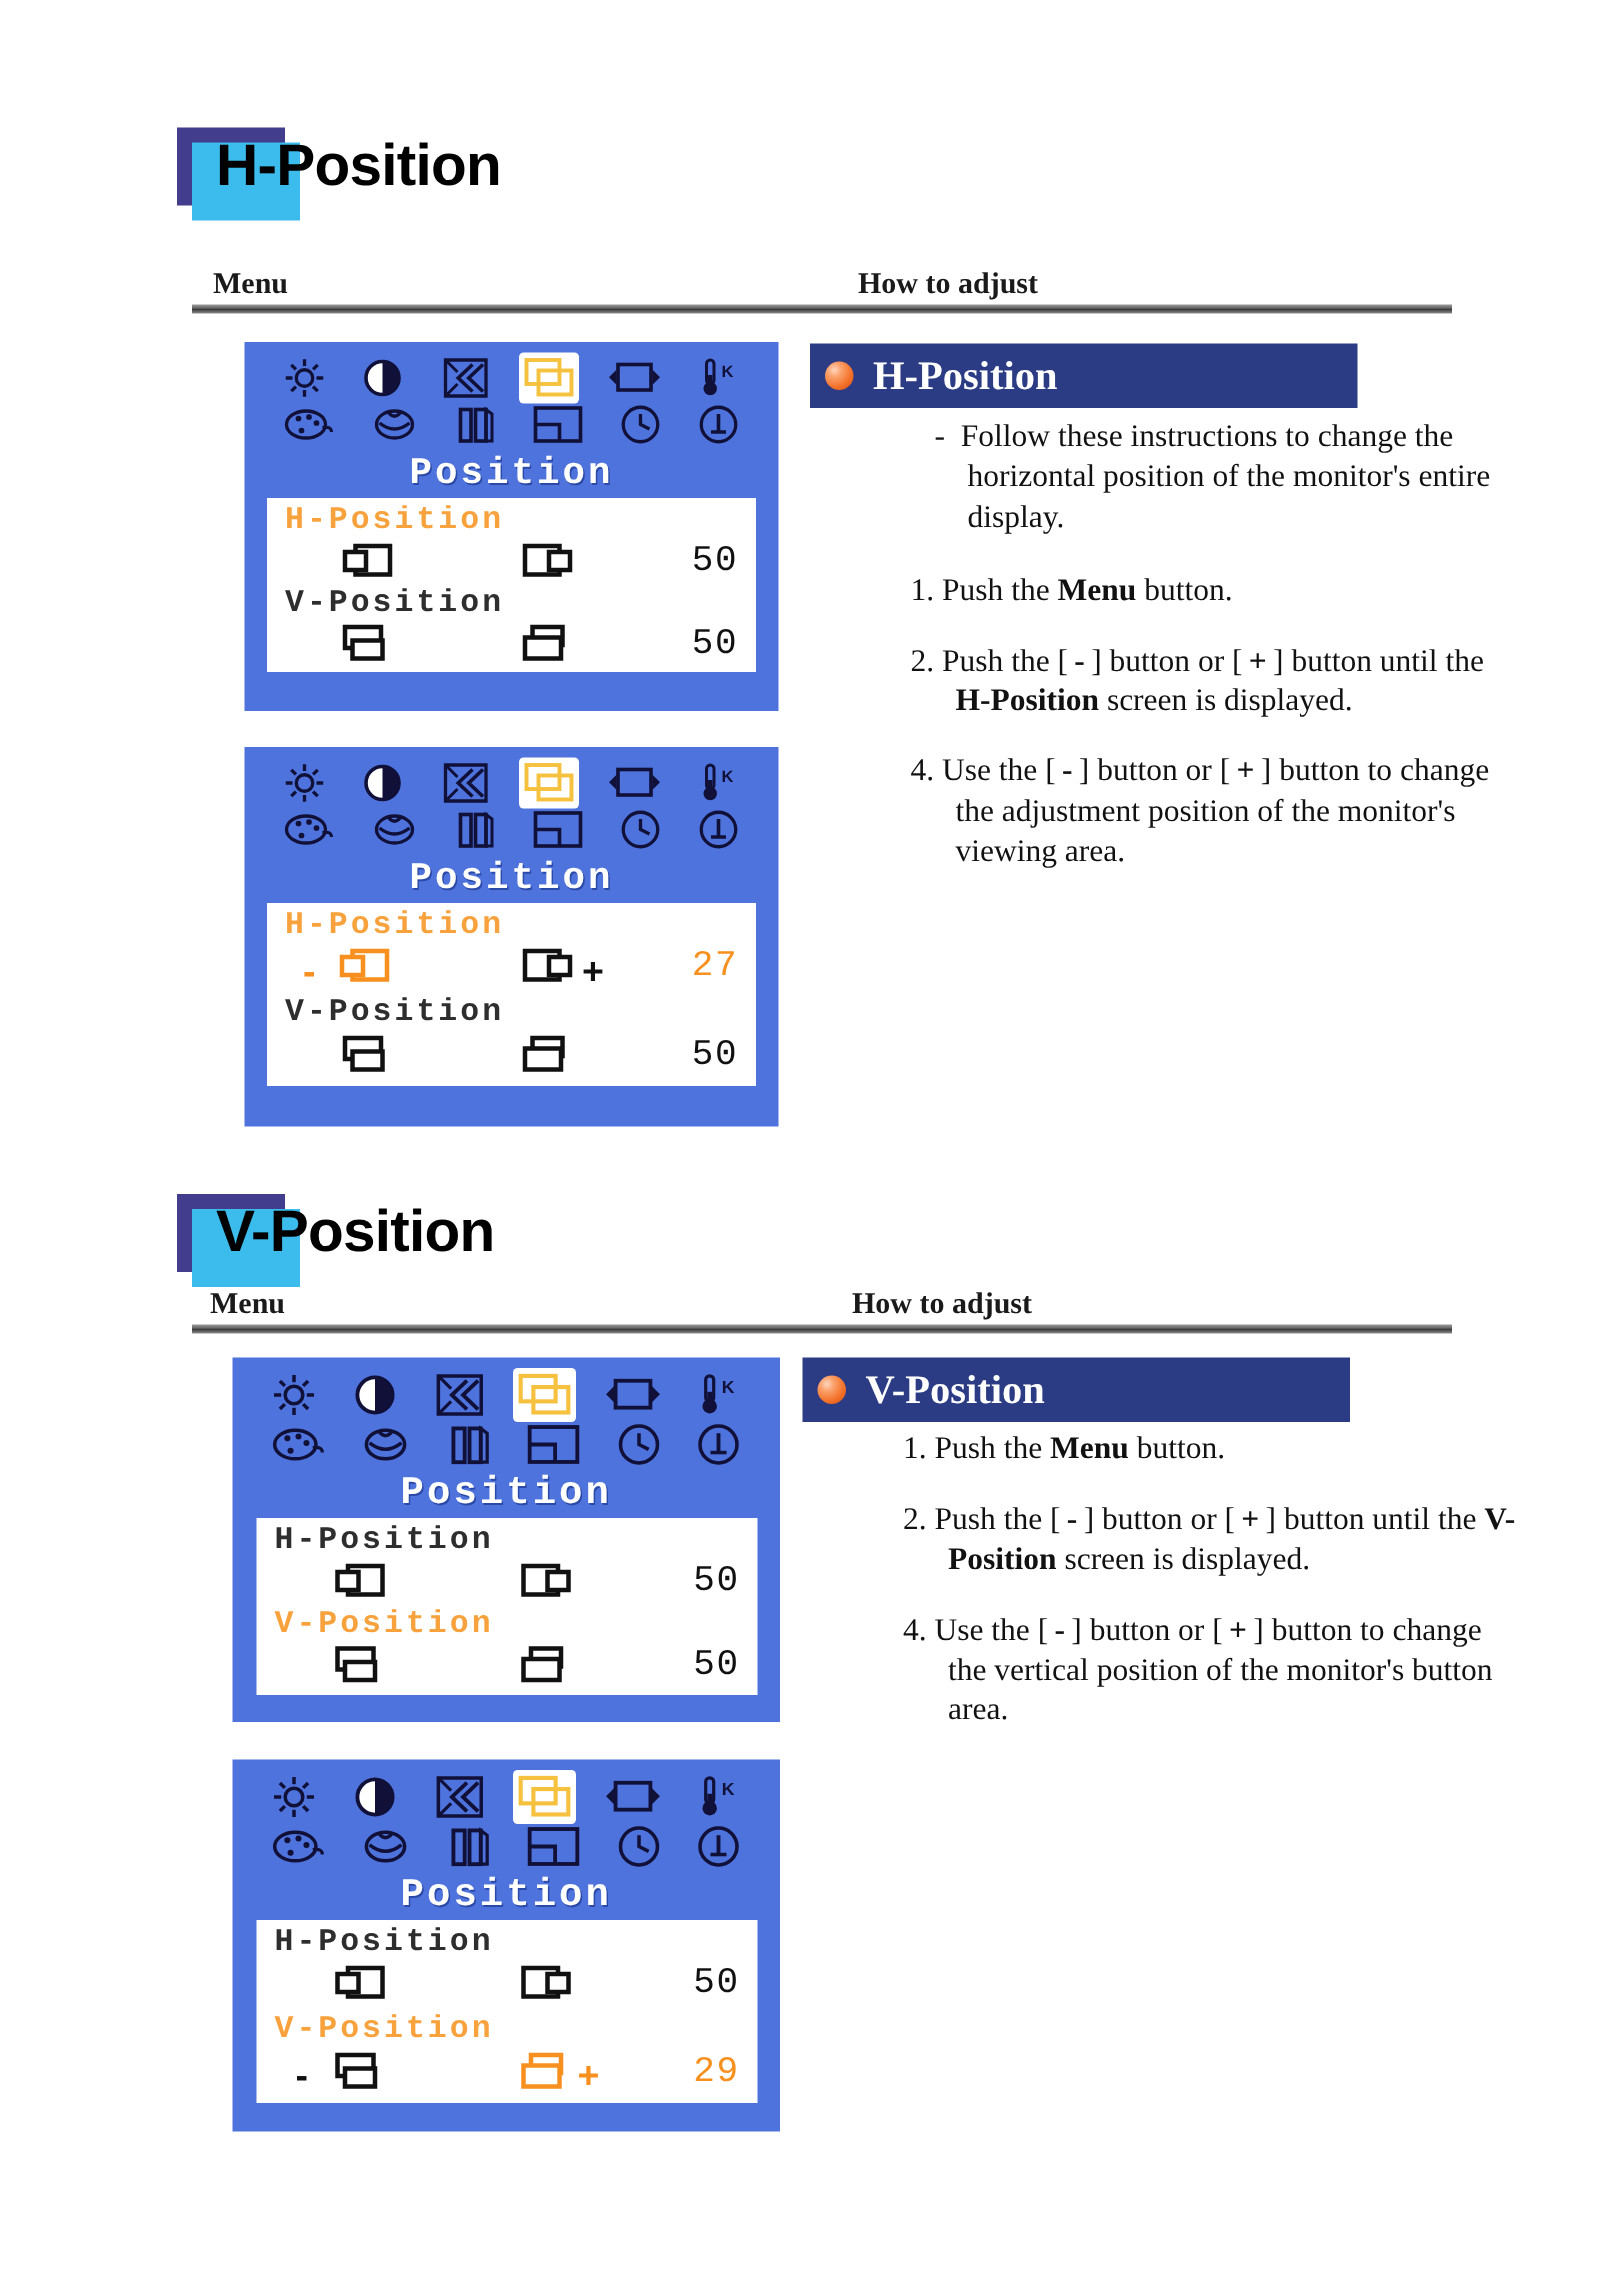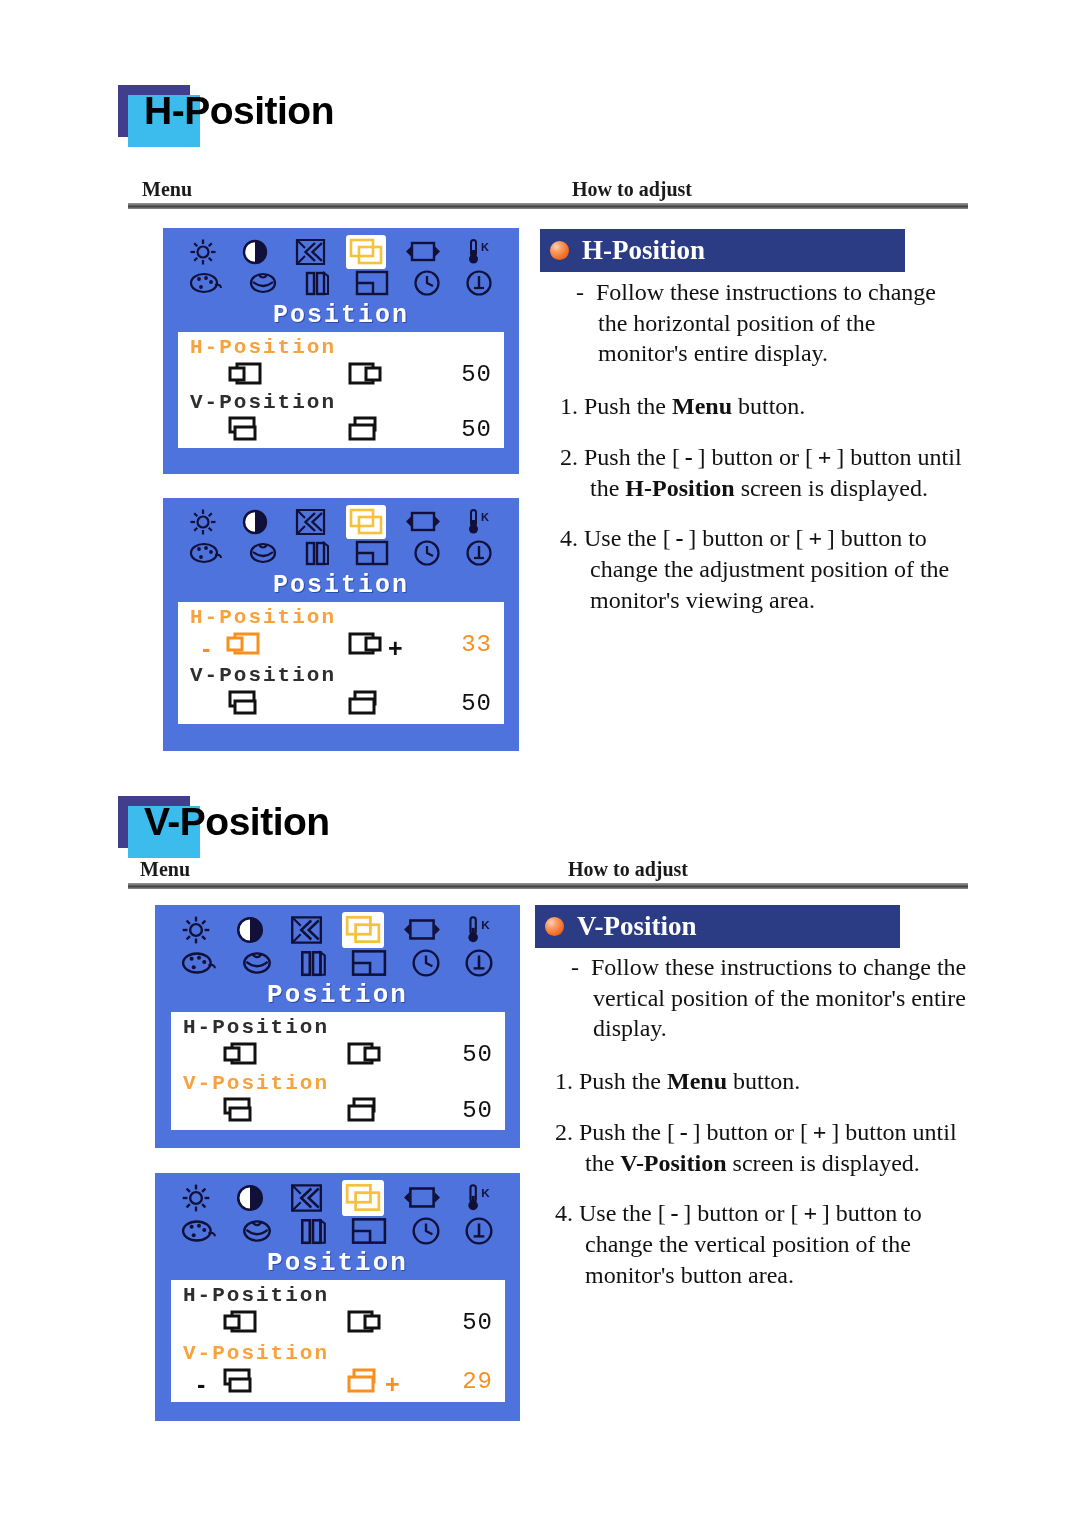--- a/index.html
+++ b/index.html
@@ -144,23 +144,24 @@
   .instr-head .htext{
     font-family:"Liberation Serif", serif;
     font-weight:bold;
     font-size:27px;
     color:#ffffff;
     white-space:nowrap;
   }
   .instr-body{
     position:absolute;
     font-family:"Liberation Serif", serif;
-    font-size:24px;
+    font-size:21px;
     color:#111111;
     line-height:1.28;
+    margin-left:47px;
   }
   .ibullet{
     display:block;
     margin-bottom:22px;
     padding-left:38px;
     text-indent:-22px;
   }
   .istep{
     display:block;
     margin-bottom:20px;
@@ -437,21 +438,21 @@
               <rect x="2" y="6" width="14" height="12" fill="#fff" stroke="#F7901E" stroke-width="3"></rect>
             </svg>
           </span>
         <span class="osd-ico" style="position:absolute;left:170px;top:30px;">
             <svg width="34" height="23" viewBox="0 0 34 23">
               <rect x="2" y="2" width="23" height="19" fill="#fff" stroke="#111" stroke-width="3"></rect>
               <rect x="18" y="6" width="14" height="12" fill="#fff" stroke="#111" stroke-width="3"></rect>
             </svg>
           </span>
         <span class="osd-plus" style="left:210px;top:34px;font-size:25px;color:#111;">+</span>
-        <span class="osd-val val-amber" style="right:12px;top:29px;font-size:24px;">33</span>
+        <span class="osd-val val-amber" style="right:12px;top:29px;font-size:24px;">27</span>
       </div>
       <div class="osd-line-label lbl-dark" style="left:12px;top:62px;font-size:21px;">V-Position</div>
       <div>
         <span class="osd-ico" style="position:absolute;left:50px;top:88px;">
             <svg width="32" height="25" viewBox="0 0 32 25">
               <rect x="2" y="2" width="24" height="14" fill="#fff" stroke="#111" stroke-width="3"></rect>
               <rect x="7" y="11" width="20" height="12" fill="#fff" stroke="#111" stroke-width="3"></rect>
             </svg>
           </span>
         <span class="osd-ico" style="position:absolute;left:170px;top:88px;">
@@ -760,19 +761,18 @@
         <span class="osd-val val-amber" style="right:12px;top:88px;font-size:24px;">29</span>
       </div>
     </div>
   </div>
 
   <div class="instr-head" style="left:535px;top:905px;width:365px;height:43px;">
     <div class="bullet-sphere"></div>
     <div class="htext">V-Position</div>
   </div>
   <div class="instr-body" style="left:555px;top:952px;width:415px;">
-    <span class="ibullet"><span>-</span>&nbsp;&nbsp;<span>Follow these instructions to change the vertical position of the monitor's entire display.</span></span>
     <span class="istep"><span>1.</span> <span>Push the </span><b>Menu</b><span> button.</span></span>
     <span class="istep"><span>2.</span> <span>Push the </span><span class="key">[ <b>-</b> ]</span><span> button or </span><span class="key">[ <b>+</b> ]</span><span> button until the </span><b>V-Position</b><span> screen is displayed.</span></span>
     <span class="istep"><span>4.</span> <span>Use the </span><span class="key">[ <b>-</b> ]</span><span> button or </span><span class="key">[ <b>+</b> ]</span><span> button to change the vertical position of the monitor's button area.</span></span>
   </div>
 
 </div>
 
 </body></html>

